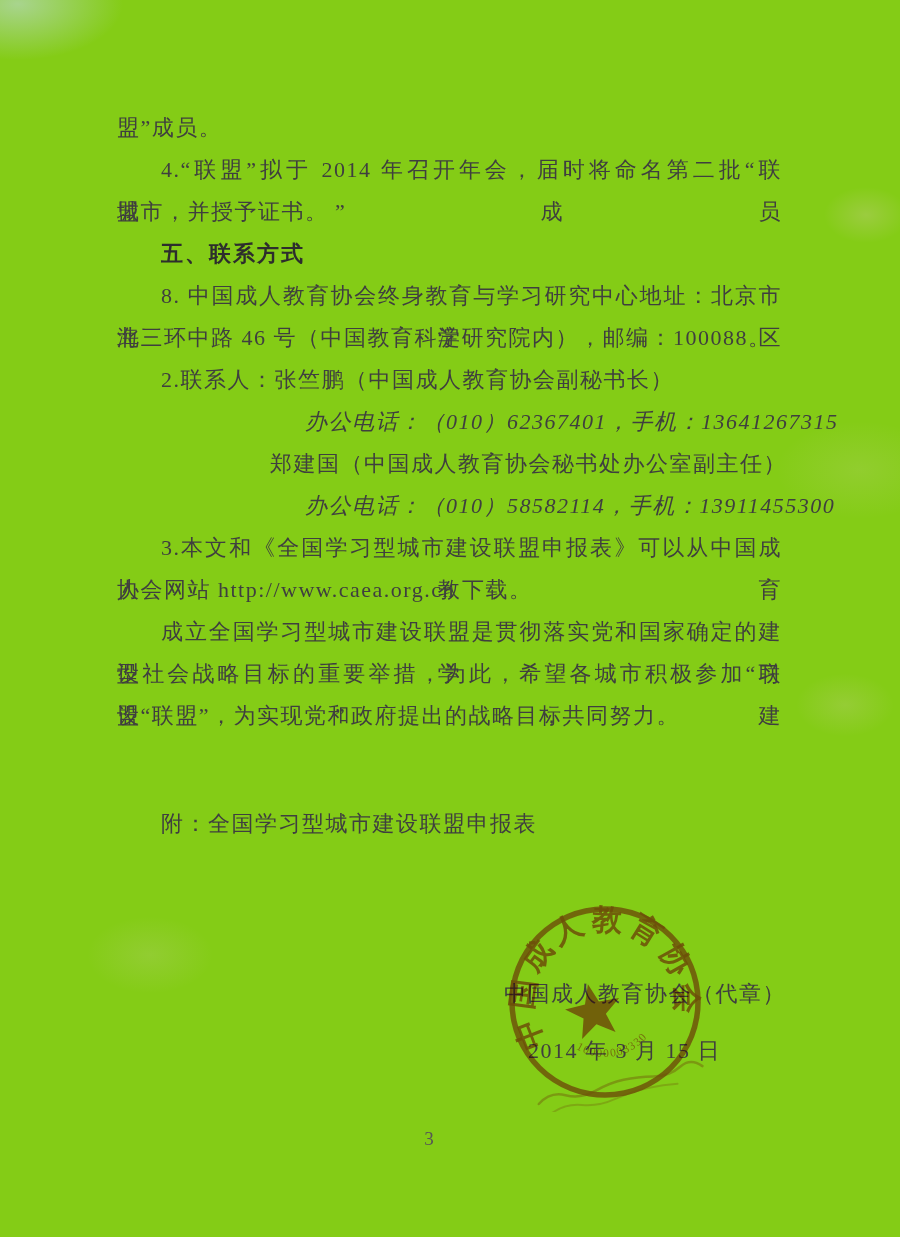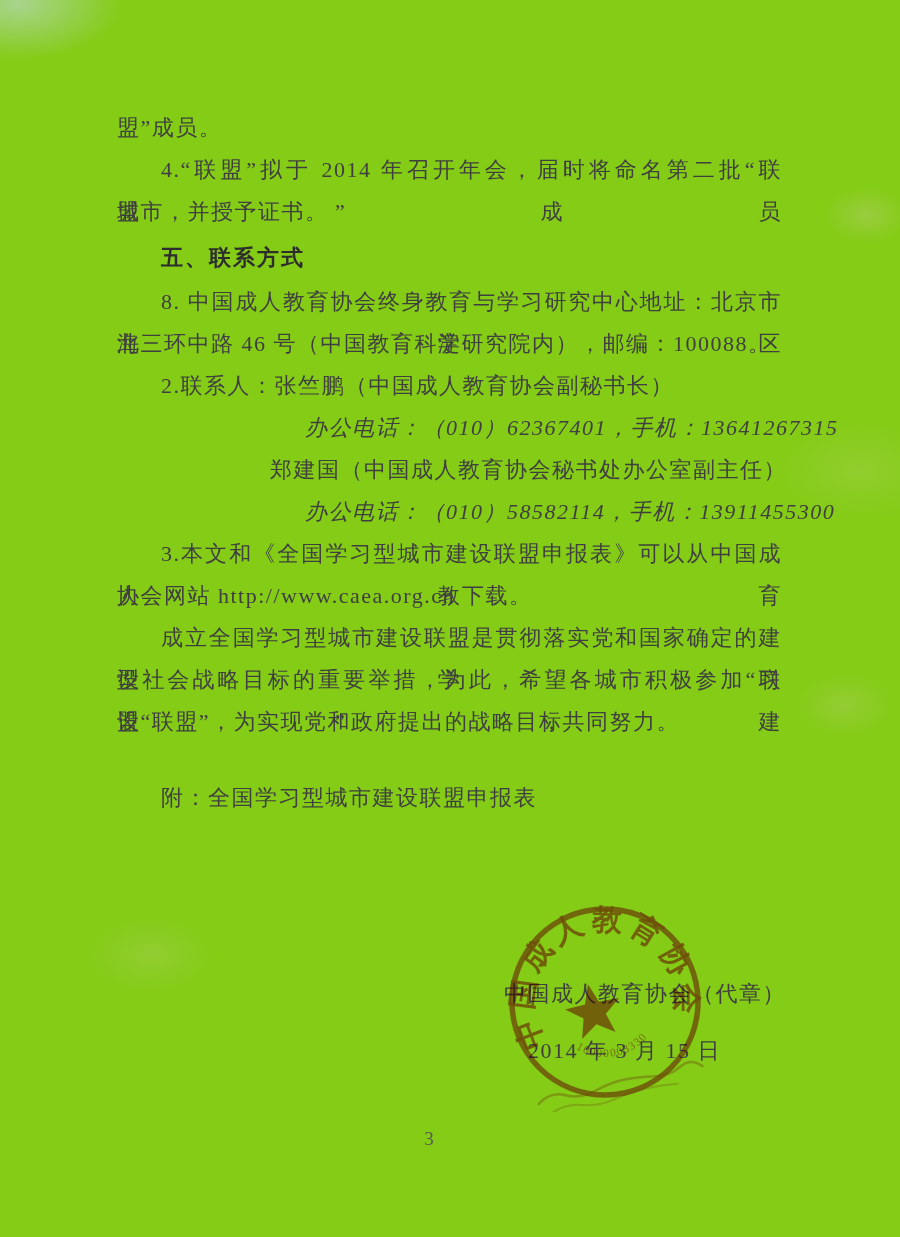--- a/index.html
+++ b/index.html
@@ -18,24 +18,24 @@
       radial-gradient(90px 55px at 150px 955px, rgba(228,210,214,.14), rgba(228,210,214,0) 70%),
       radial-gradient(120px 70px at 860px 470px, rgba(240,215,218,.12), rgba(240,215,218,0) 70%);
   }
   .body-text{position:absolute;left:117px;top:107px;width:665px;}
   .ln{
     margin:0;height:42px;line-height:42px;
     font-size:22px;letter-spacing:1.5px;white-space:nowrap;
   }
   .ln.ind{text-indent:44px;}
   .ln.j{white-space:normal;text-align:justify;text-align-last:justify;}
-  .ln.hd{font-weight:bold;color:#2d2d2d;font-family:Liberation Mono, monospace;letter-spacing:2px;margin-top:6px;}
+  .ln.hd{font-weight:bold;color:#2d2d2d;font-family:Liberation Serif, serif;letter-spacing:2px;}
   .ln.pad-phone{padding-left:188px;font-style:italic;}
   .ln.pad-name{padding-left:153px;}
-  .ln.attach{margin-top:34px;}
+  .ln.attach{margin-top:66px;}
   .signature{
     position:absolute;left:488px;top:957px;width:340px;
     font-size:22px;letter-spacing:1.5px;color:#3f3f3f;
   }
   .signature p{margin:16px;height:41px;line-height:41px;white-space:nowrap;}
   .signature .date{padding-left:24px;}
   .seal{
     position:absolute;left:495px;top:892px;width:220px;height:220px;
     mix-blend-mode:multiply;opacity:.88;pointer-events:none;
   }

